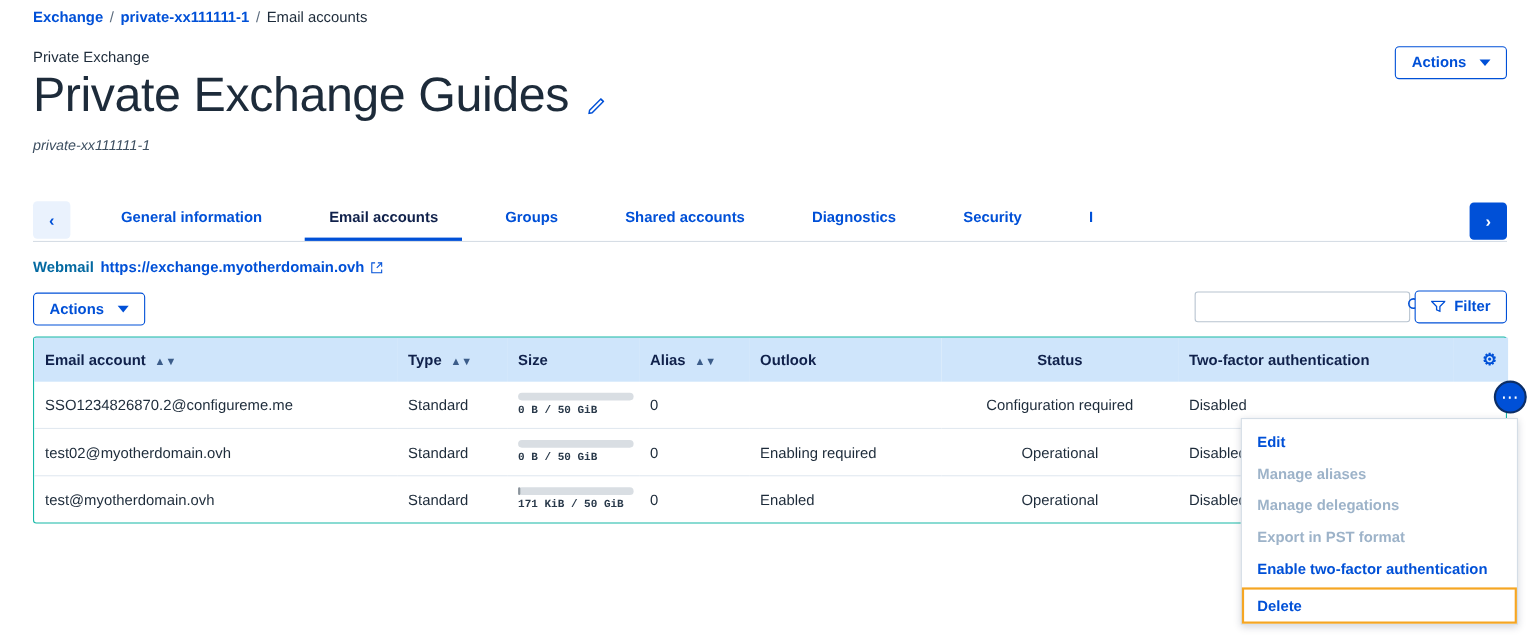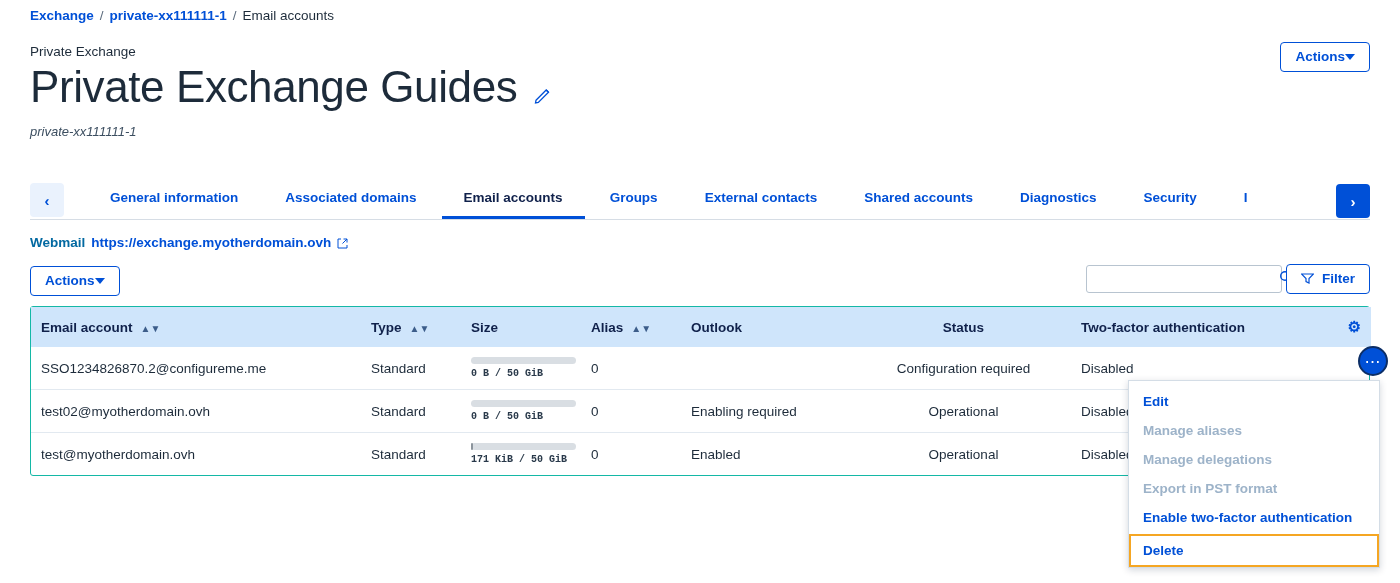--- a/index.html
+++ b/index.html
@@ -39,21 +39,21 @@
   }
   .subtitle {
     position: absolute; left: 30px; top: 124px;
     font-size: 13px; font-style: italic; color: #3c4e60;
   }
 
   
   .btn-outline {
     border: 1px solid #0050d7; color: #0050d7; background: #fff;
     border-radius: 4px; font-size: 13.5px; font-weight: bold;
-    display: inline-flex; align-items: center; 
+    display: inline-flex; align-items: center; gap: 12px;
     padding: 7px 14px; cursor: pointer; line-height: 1;
   }
   .btn-outline .caret {
     width: 0; height: 0;
     border-left: 5px solid transparent;
     border-right: 5px solid transparent;
     border-top: 6px solid #0050d7;
   }
   #actions-top { position: absolute; right: 30px; top: 42px; }
 
@@ -69,21 +69,21 @@
     display: flex; align-items: center; justify-content: center;
     font-size: 15px; font-weight: bold; cursor: pointer;
     flex: none; margin-top: 1px;
   }
   .arrow-left { background: #eaf2fd; color: #0050d7; }
   .arrow-right {
     background: #0050d7; color: #ffffff;
     position: absolute; right: 0px; top: 1px;
   }
   .tabs {
-    display: flex; align-items: stretch; gap: 3px;
+    display: flex; align-items: stretch; gap: 17px;
     margin-left: 24px;
   }
   .tab {
     font-size: 13.5px; font-weight: bold; color: #0050d7;
     padding: 8px 22px 12px 22px; cursor: pointer; white-space: nowrap;
     display: flex; align-items: flex-start;
   }
   .tab.active {
     color: #10214b;
     border-bottom: 3px solid #0050d7;
@@ -229,31 +229,25 @@
     <span>Actions</span>
     <span class="caret"></span>
   </div>
 
   <div class="tabbar">
     <div class="arrow-btn arrow-left">‹</div>
     <div class="tabs">
       <div class="tab">
           <span>General information</span>
         </div>
-      <div class="tab">
-          <span>Associated domains</span>
-        </div>
       <div class="tab active">
           <span>Email accounts</span>
         </div>
       <div class="tab">
           <span>Groups</span>
-        </div>
-      <div class="tab">
-          <span>External contacts</span>
         </div>
       <div class="tab">
           <span>Shared accounts</span>
         </div>
       <div class="tab">
           <span>Diagnostics</span>
         </div>
       <div class="tab">
           <span>Security</span>
         </div>

